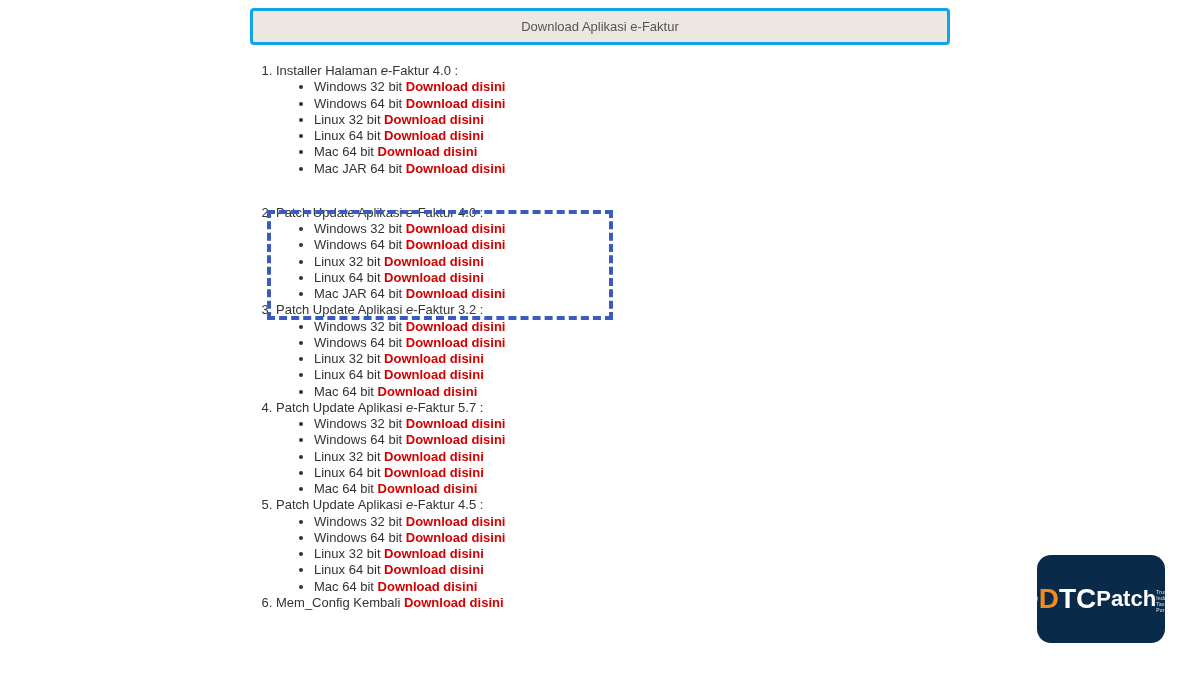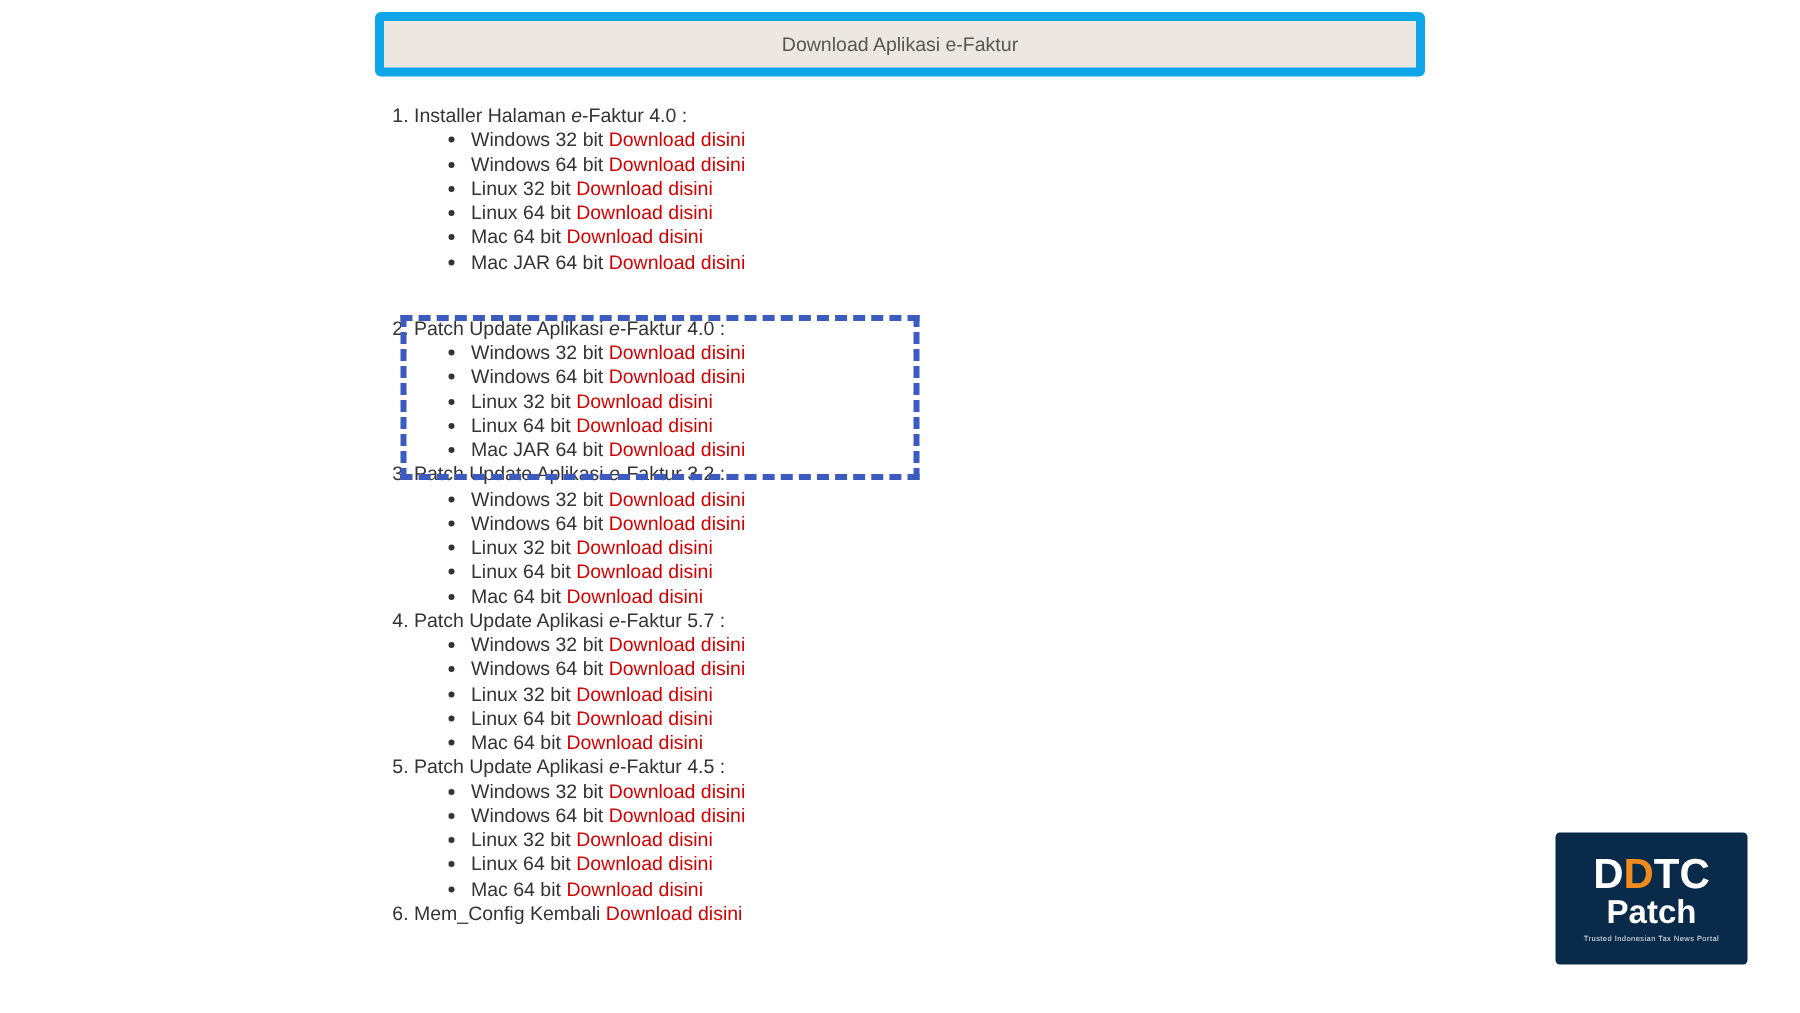--- a/index.html
+++ b/index.html
@@ -19,21 +19,21 @@
     padding-top: 8px;
   }
   .header-bar {
     background: #ece8e1;
     border-radius: 4px;
     text-align: center;
     padding: 8px 0;
     color: #555;
     font-size: 13px;
     margin-bottom: 18px;
-    border: 6px solid #0ea5e9;
+    border: 3px solid #0ea5e9;
   }
   .content {
     padding-left: 6px;
   }
   ol.main-list {
     list-style: decimal;
     padding-left: 20px;
   }
   ol.main-list > li {
     margin-bottom: 0px;
@@ -47,21 +47,21 @@
   ul.sub-list li {
     line-height: 1.25;
     color: #333;
   }
   .section-title {
     color: #333;
   }
   .italic-e { font-style: italic; }
   .dl-link {
     color: #d40000;
-    font-weight: normal;
+    font-weight: bold;
     text-decoration: none;
     cursor: pointer;
   }
   .footer-link {
     text-align: center;
     margin-top: 22px;
     color: #444;
     font-size: 13px;
     cursor: pointer;
   }
@@ -72,24 +72,24 @@
   }
   .logo {
     position: absolute;
     right: 35px;
     bottom: 32px;
     width: 128px;
     height: 88px;
     background: #0a2a4a;
     color: #fff;
     display: flex;
-    flex-direction: column;
+    flex-direction: row;
     align-items: center;
     justify-content: center;
-    border-radius: 3px;
+    border-radius: 14px;
   }
   .logo .big {
     font-size: 28px;
     font-weight: 900;
     letter-spacing: 0px;
     line-height: 1;
     font-family: Arial Black, Arial, sans-serif;
   }
   .logo .big .orange { color: #f08c1e; }
   .logo .small {

